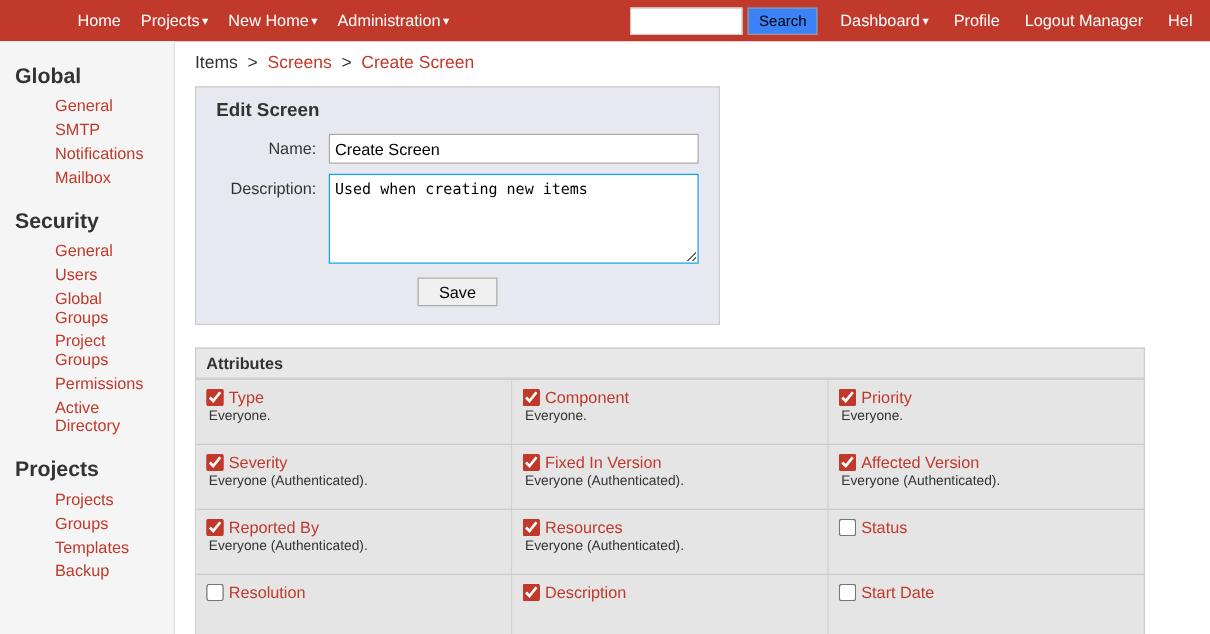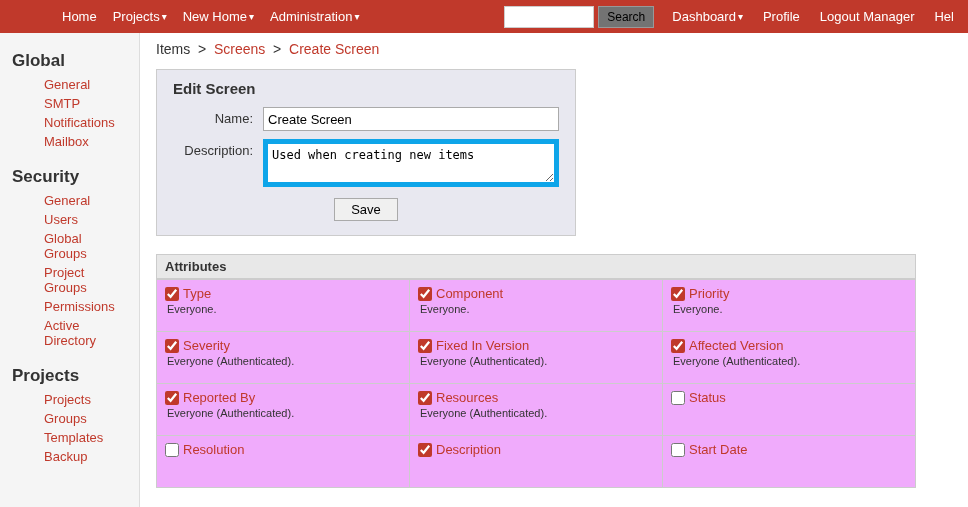--- a/index.html
+++ b/index.html
@@ -13,21 +13,21 @@
       padding: 0 8px;
       height: 33px;
       color: #fff;
     }
     #top-nav .nav-left { display: flex; align-items: center; gap: 4px; flex: 1; margin-left: 48px; }
     #top-nav .nav-item { color: #fff; text-decoration: none; font-size: 13px; padding: 4px 6px; cursor: pointer; }
     .nav-dropdown { display: inline-flex; align-items: center; gap: 2px; }
     .nav-dropdown::after { content: '▾'; font-size: 10px; }
     #top-nav .search-area { display: flex; align-items: center; gap: 4px; }
     #top-nav .search-area input { width: 90px; height: 22px; border: 1px solid #ccc; padding: 0 4px; }
-    #top-nav .search-area button { height: 22px; padding: 0 8px; font-size: 12px; cursor: pointer; background: #737373; border: 1px solid #999; }
+    #top-nav .search-area button { height: 22px; padding: 0 8px; font-size: 12px; cursor: pointer; background: #3b82f6; border: 1px solid #999; }
     #top-nav .nav-right { display: flex; align-items: center; gap: 8px; margin-left: 12px; }
     .dashboard-nav { display: inline-flex; align-items: center; gap: 2px; }
     .dashboard-nav::after { content: '▾'; font-size: 10px; }
 
     
     #layout { display: flex; min-height: 474px; }
 
     
     #sidebar {
       width: 140px;
@@ -67,21 +67,21 @@
       background: #e8e8f0;
       padding: 10px 16px 14px 16px;
       max-width: 420px;
       margin-bottom: 18px;
     }
     .edit-screen-box h2 { font-size: 15px; font-weight: bold; color: #333; margin-bottom: 10px; }
     .form-row { display: flex; align-items: flex-start; margin-bottom: 8px; }
     .form-label { width: 90px; text-align: right; padding-right: 10px; padding-top: 4px; font-size: 13px; color: #333; }
     .form-input { flex: 1; }
     .form-input input[type="text"] { width: 100%; height: 24px; border: 1px solid #aaa; padding: 0 4px; font-size: 13px; }
-    .form-input textarea { width: 100%; height: 48px; border: 5px solid #0ea5e9; padding: 4px; font-size: 12px; font-family: monospace; resize: vertical; }
+    .form-input textarea { width: 100%; height: 72px; border: 1px solid #0ea5e9; padding: 4px; font-size: 12px; font-family: monospace; resize: vertical; }
     .save-row { display: flex; justify-content: center; margin-top: 8px; }
     .save-btn { padding: 3px 16px; font-size: 13px; cursor: pointer; background: #f0f0f0; border: 1px solid #aaa; }
 
     
     .attributes-section { max-width: 760px; }
     .attributes-title {
       background: #e8e8e8;
       border: 1px solid #ccc;
       padding: 4px 8px;
       font-size: 13px;
@@ -92,21 +92,21 @@
     .attributes-grid {
       display: grid;
       grid-template-columns: 1fr 1fr 1fr;
       border-left: 1px solid #ccc;
       border-top: 1px solid #ccc;
     }
     .attr-cell {
       border-right: 1px solid #ccc;
       border-bottom: 1px solid #ccc;
       padding: 6px 8px;
-      background: #f0abfc;
+      background: #e5e5e5;
       min-height: 52px;
     }
     .attr-cell-header { display: flex; align-items: center; gap: 4px; margin-bottom: 2px; }
     .attr-checkbox { width: 14px; height: 14px; accent-color: #c0392b; }
     .attr-link { color: #c0392b; text-decoration: none; font-size: 13px; font-weight: normal; }
     .attr-desc { font-size: 11px; color: #333; padding-left: 2px; }
     .attr-cell.unchecked .attr-checkbox { accent-color: #999; }
   </style>
 </head>
 <body>

